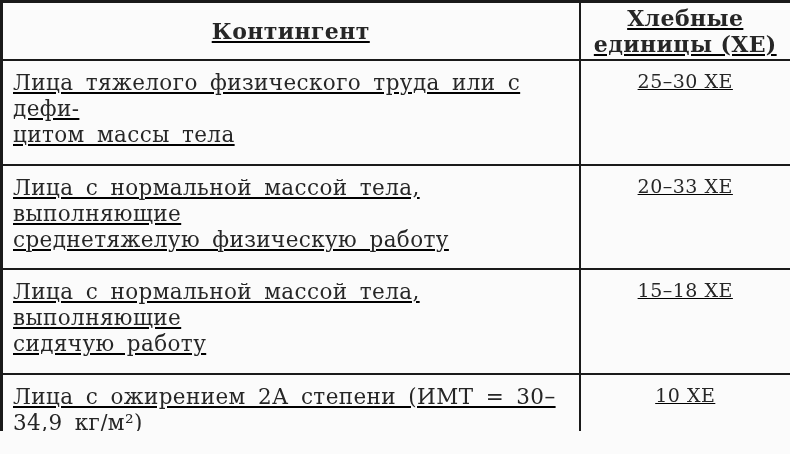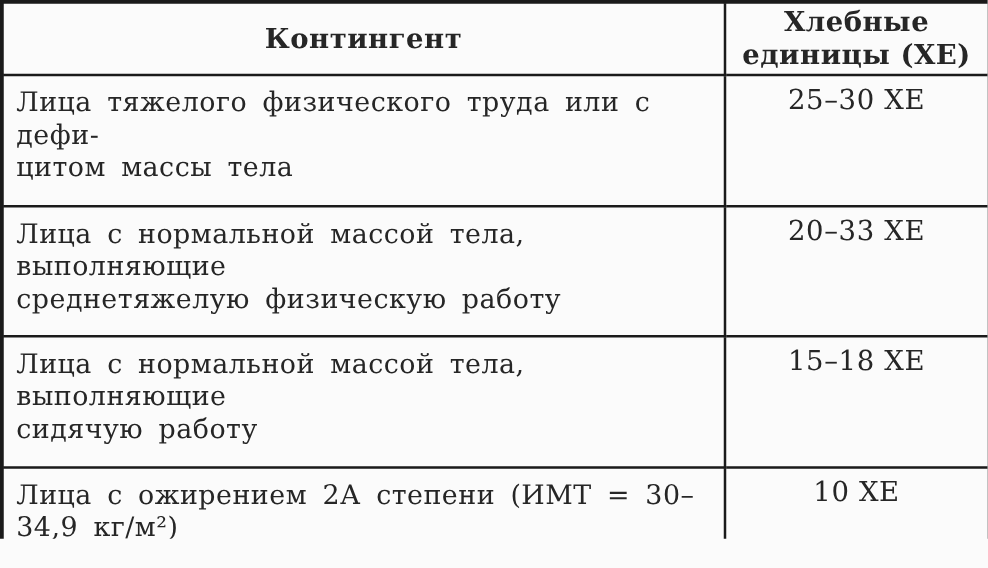--- a/index.html
+++ b/index.html
@@ -6,20 +6,21 @@
     margin: 0;
     padding: 0;
     background: #fbfbfb;
   }
   .page {
     width: 790px;
     height: 431px;
     background: #d946ef;
     box-sizing: border-box;
     overflow: hidden;
+    text-decoration: underline;
   }
   table.xe-table {
     width: 790px;
     height: 454px;
     border-collapse: collapse;
     table-layout: fixed;
     font-family: "DejaVu Serif", serif;
     color: #262626;
     background: #fbfbfb;
     border-top: 3px solid #1a1a1a;
@@ -49,21 +50,21 @@
   td.cell-contingent {
     font-size: 21.5px;
     line-height: 26px;
     text-align: left;
     vertical-align: top;
     padding: 9px 6px 2px 10px;
     letter-spacing: 0.4px;
     word-spacing: 5px;
   }
   td.cell-units {
-    font-size: 22px;
+    font-size: 19px;
     line-height: 26px;
     text-align: center;
     vertical-align: top;
     padding-top: 7px;
     letter-spacing: 0.5px;
   }
   tr.r-head { height: 58px; }
   tr.r-0 { height: 66px; }
   tr.r-1 { height: 57px; }
   tr.r-2 { height: 63px; }

